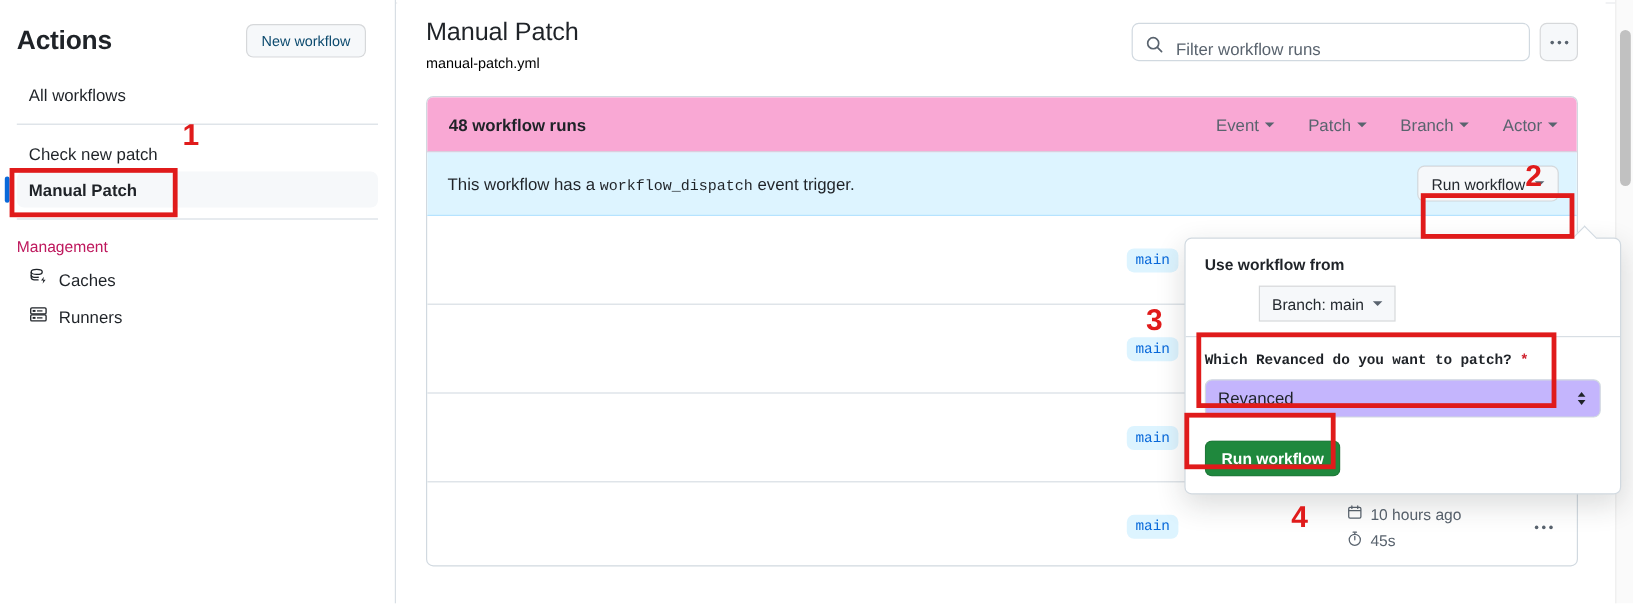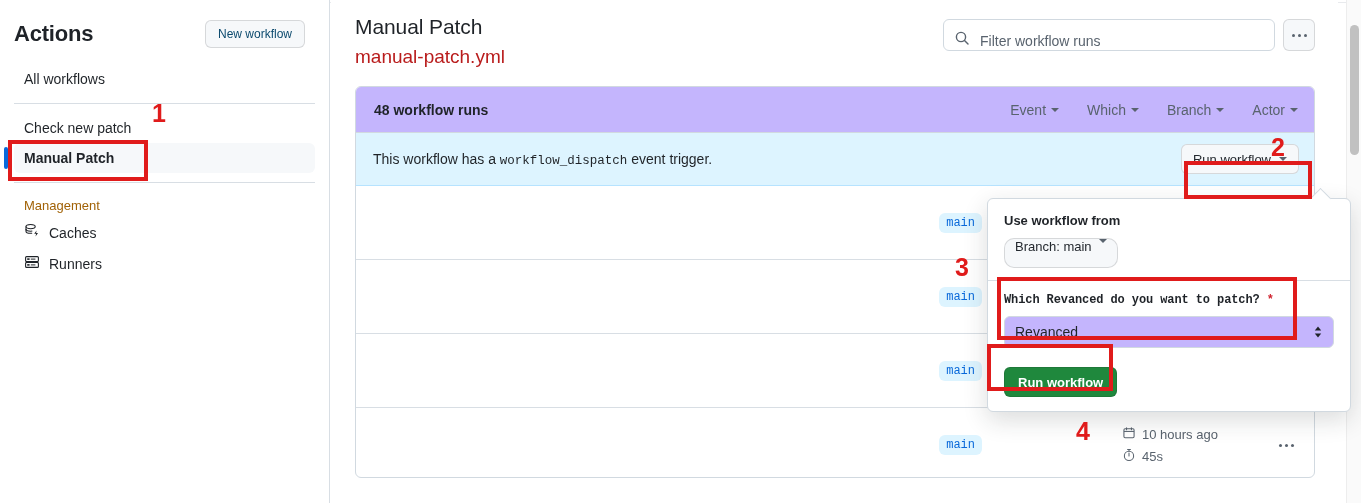--- a/index.html
+++ b/index.html
@@ -67,22 +67,22 @@
     left: -10px; top: 4px;
     width: 4px; height: calc(100% - 8px);
     background: #0969da;
     border-radius: 6px;
   }
   .nav-divider {
     height: 1px; background: #d8dee4;
     margin: 9px 14px;
   }
   .nav-section-label {
-    font-size: 13px; color: #a16207;
-    padding: 6px 24px 4px 24px;
+    font-size: 13px; color: #be185d;
+    padding: 6px 24px 4px 14px;
   }
   .mgmt-item {
     display: flex; align-items: center; gap: 9px;
     font-size: 14px; color: #1f2328;
     padding: 6px 10px;
     margin: 0 14px;
     border-radius: 6px;
     cursor: pointer;
   }
   .mgmt-item svg { flex: none; }
@@ -96,21 +96,21 @@
   .main-head {
     display: flex; align-items: flex-start; justify-content: space-between;
   }
   .page-title {
     font-size: 21px; font-weight: 400; color: #1f2328;
     line-height: 1.25; letter-spacing: -0.1px;
   }
   .page-subtitle {
     display: inline-block;
     margin-top: 6px;
-    font-size: 19px; color: #b91c1c;
+    font-size: 12px; color: #000000;
     text-decoration: none;
     cursor: pointer;
   }
   .head-right { display: flex; align-items: center; gap: 8px; padding-top: 5px; }
   .search-box {
     display: flex; align-items: flex-end; gap: 8px;
     width: 332px; height: 32px;
     border: 1px solid #d1d9e0; border-radius: 6px;
     background: #ffffff;
     padding: 0 10px;
@@ -137,21 +137,21 @@
   .runs-panel {
     margin-top: 18px;
     border: 1px solid #d1d9e0;
     border-radius: 6px;
     overflow: hidden;
     height: 392px;
     background: #ffffff;
   }
   .runs-header {
     display: flex; align-items: center; justify-content: space-between;
-    background: #c4b5fd;
+    background: #f9a8d4;
     border-bottom: 1px solid #d1d9e0;
     height: 46px;
     padding: 0 16px 0 18px;
   }
   .runs-count { font-size: 14px; font-weight: 600; color: #1f2328; }
   .filters { display: flex; align-items: center; gap: 28px; }
   .filter {
     font-size: 14px; color: #59636e;
     display: inline-flex; align-items: center; gap: 5px;
     cursor: pointer;
@@ -238,27 +238,28 @@
     width: 14px; height: 14px;
     background: #ffffff;
     border-left: 1px solid #d1d9e0;
     border-top: 1px solid #d1d9e0;
     transform: rotate(45deg);
   }
   .dp-section { padding: 14px 16px 12px 16px; }
   .dp-label { font-size: 13px; font-weight: 600; color: #1f2328; }
   .branch-select {
     margin-top: 10px;
-    display: inline-flex; gap: 7px;
+    display: inline-flex; align-items: center; gap: 7px;
     font-size: 13px; color: #24292f;
     background: #f6f8fa;
     border: 1px solid rgba(31,35,40,0.15);
-    border-radius: 10px;
+    border-radius: 0;
     height: 30px; padding: 0 10px;
     cursor: pointer;
+    margin-left: 45px;
   }
   .dp-divider { height: 1px; background: #d8dee4; }
   .dp-field { padding: 12px 16px 10px 16px; }
   .field-label {
     font-family: "Liberation Mono", monospace;
     font-size: 12px; font-weight: 700; color: #1f2328;
     letter-spacing: -0.1px;
   }
   .req-star { color: #cf222e; font-weight: 700; }
   .native-select {
@@ -411,21 +412,21 @@
     <div class="runs-panel">
 
       <div class="runs-header">
         <div class="runs-count">48 workflow runs</div>
         <div class="filters">
           <div class="filter">
             <span>Event</span>
             <span class="caret"></span>
           </div>
           <div class="filter">
-            <span>Which</span>
+            <span>Patch</span>
             <span class="caret"></span>
           </div>
           <div class="filter">
             <span>Branch</span>
             <span class="caret"></span>
           </div>
           <div class="filter">
             <span>Actor</span>
             <span class="caret"></span>
           </div>

